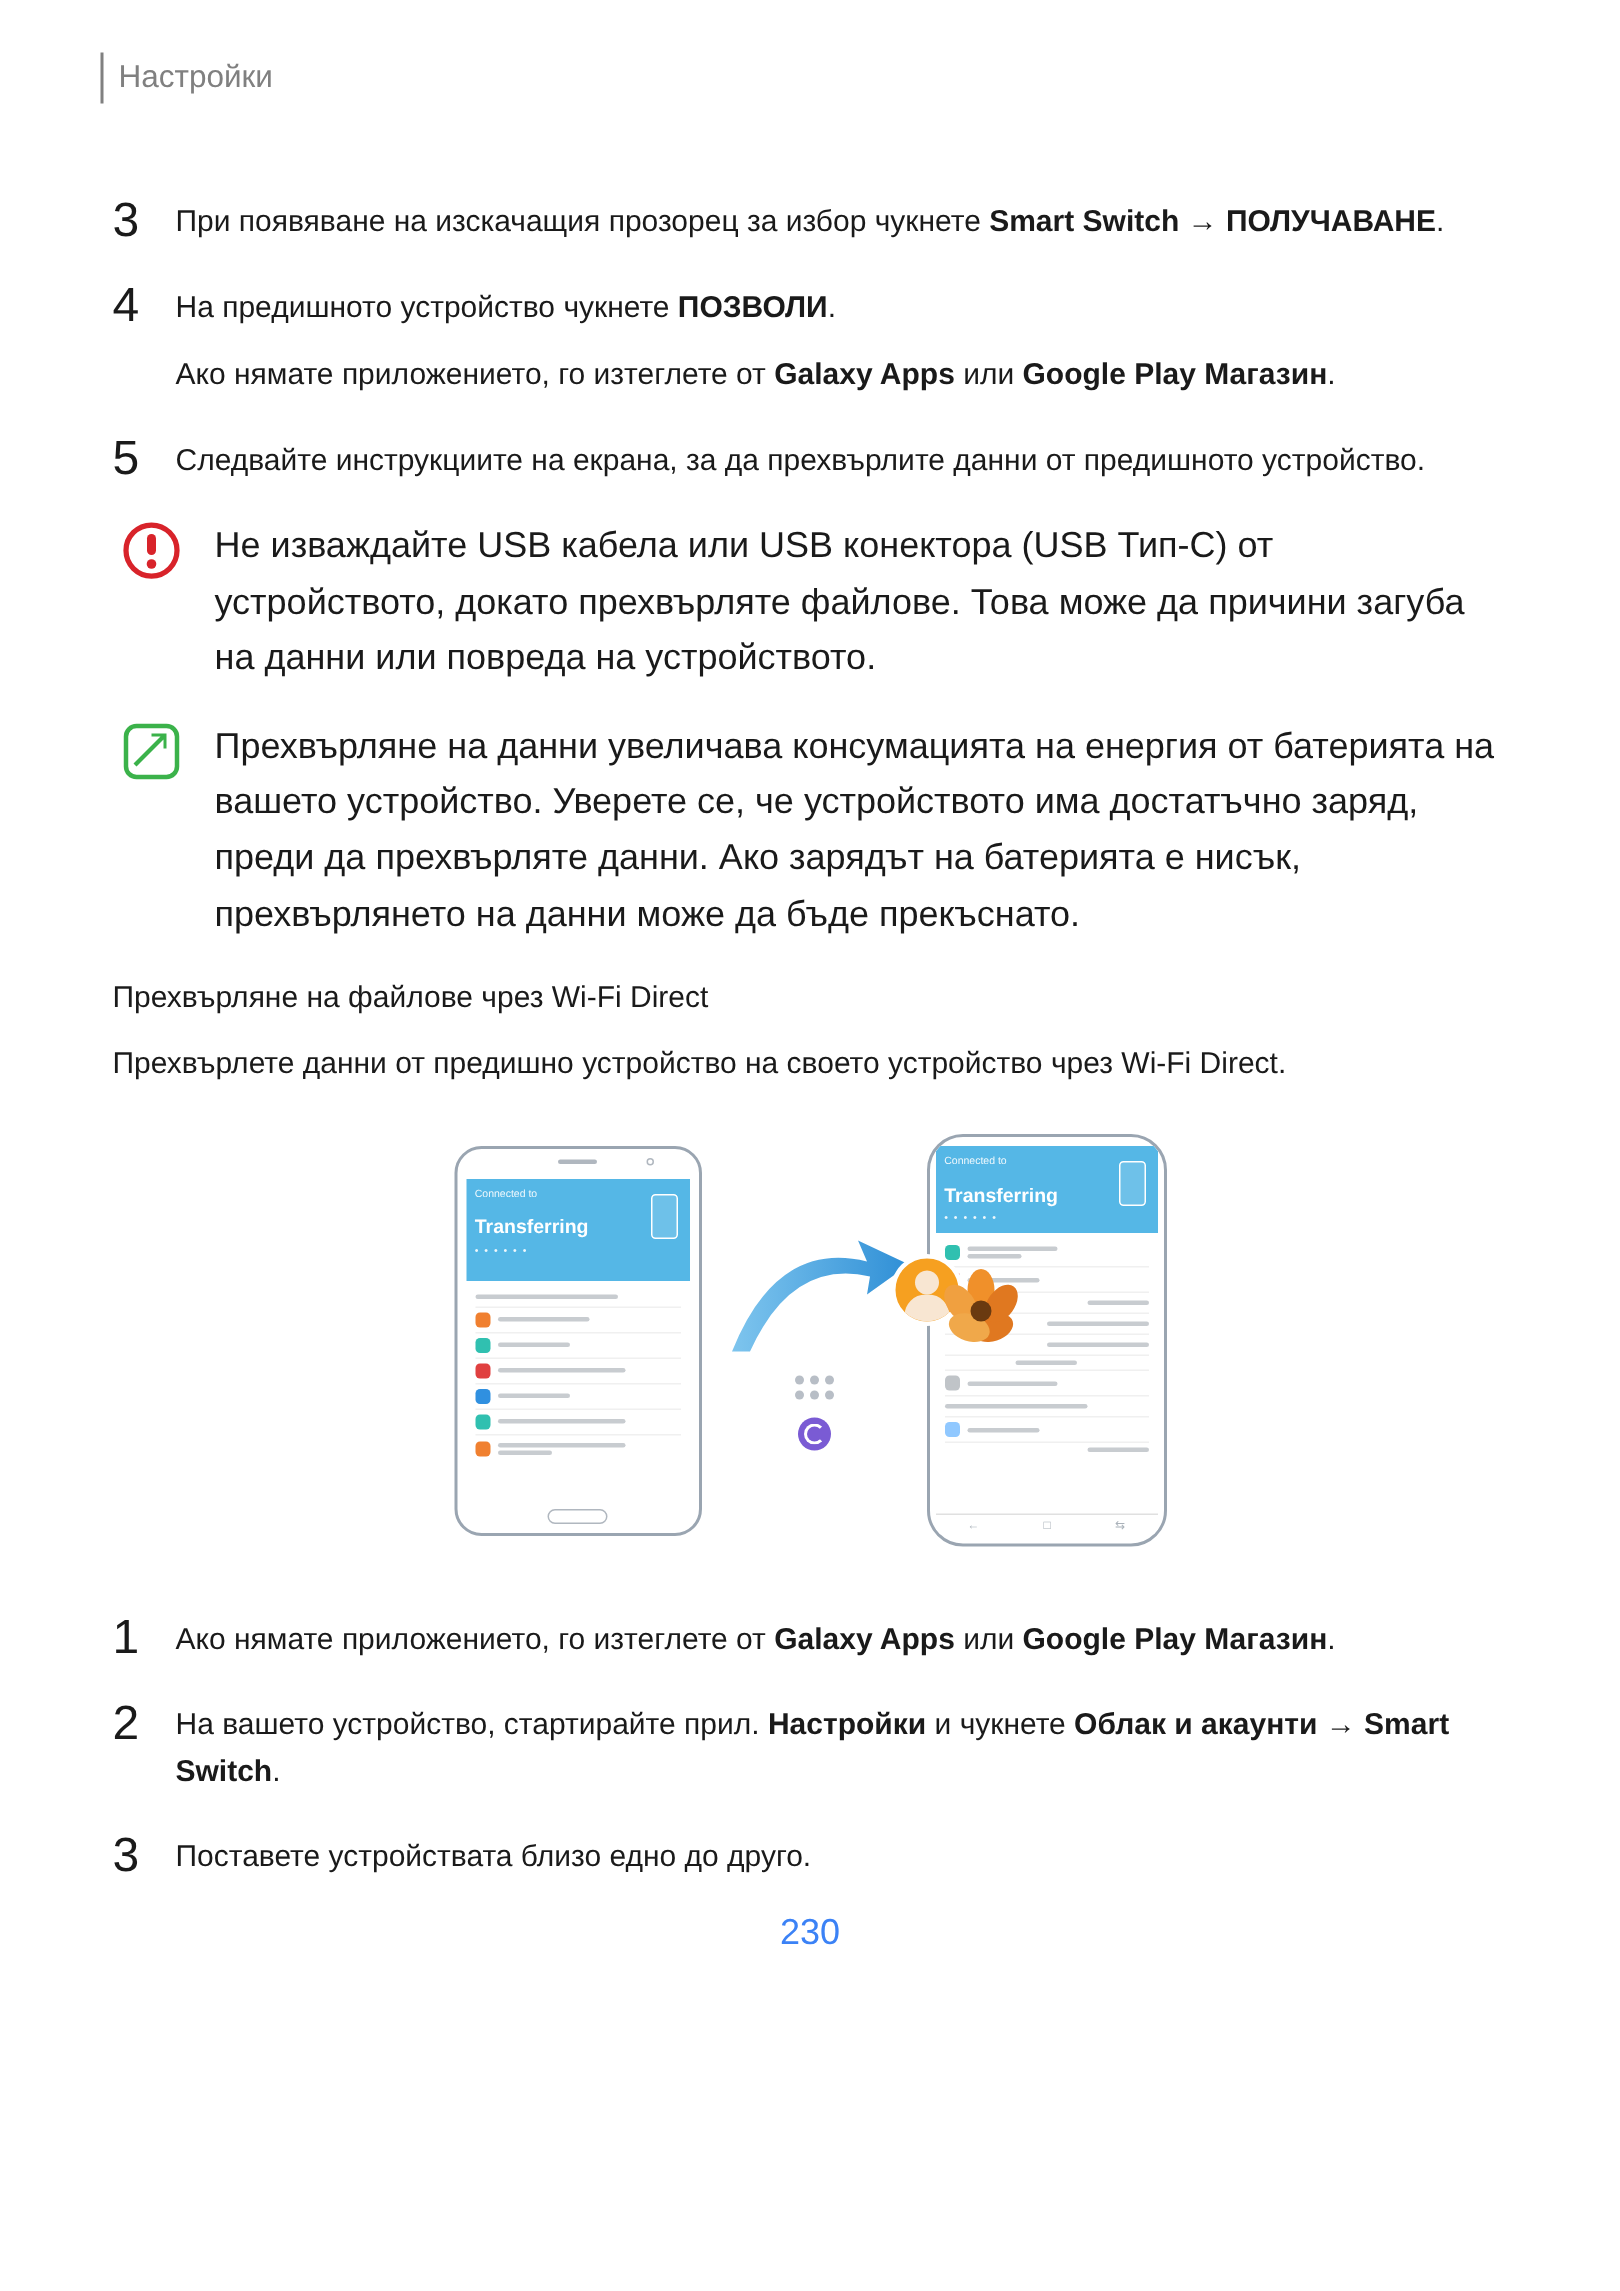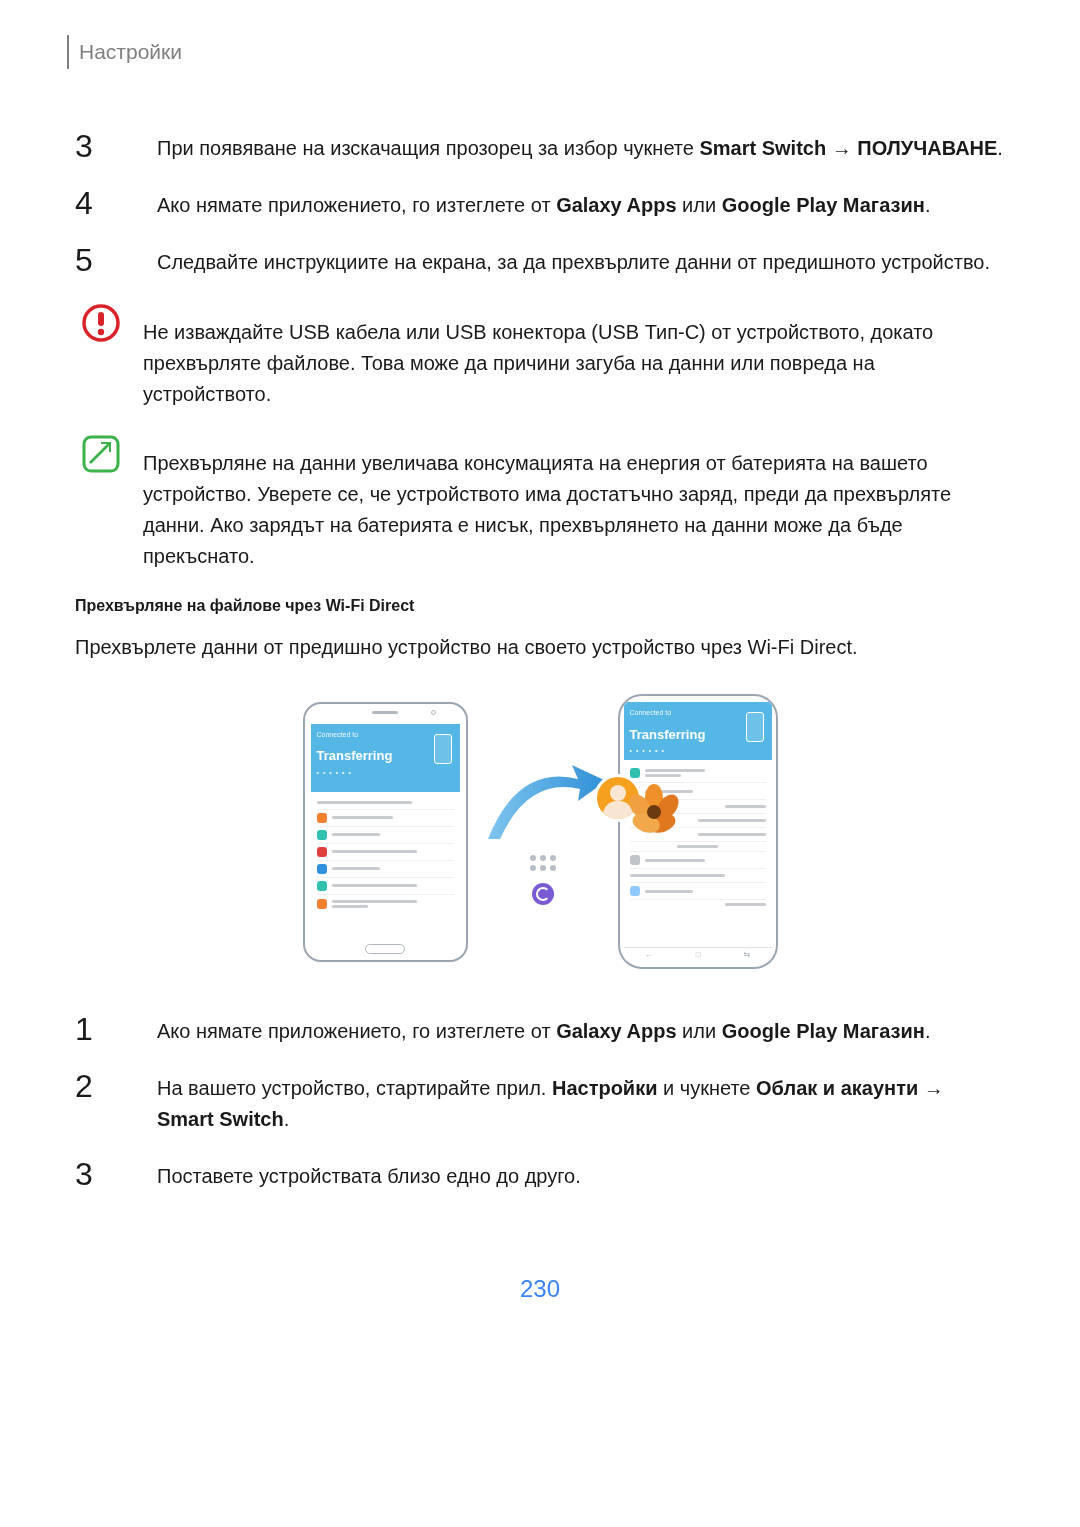--- a/index.html
+++ b/index.html
@@ -44,45 +44,44 @@
     font-weight: 400;
     color: #1a1a1a;
   }
   .step-body {
     flex: 1;
     padding-top: 4px;
     font-size: 20px;
     line-height: 1.55;
   }
   .step-body p { margin-bottom: 14px; }
-  .step-body p:last-child { margin-bottom: 0; margin-left: 40px; }
+  .step-body p:last-child { margin-bottom: 0; }
 
   .note {
     display: flex;
     align-items: flex-start;
     margin-bottom: 22px;
     padding-left: 6px;
   }
   .note-icon {
     width: 40px;
     height: 40px;
     flex-shrink: 0;
     margin-right: 22px;
     margin-top: 2px;
   }
   .note-text {
     flex: 1;
+    font-size: 24px;
+    line-height: 1.55;
+  }
+
+  .section-heading {
+    font-weight: 400;
     font-size: 20px;
-    line-height: 1.55;
-    margin-top: 16px;
-  }
-
-  .section-heading {
-    font-weight: 700;
-    font-size: 16px;
     margin-bottom: 14px;
   }
   .section-intro {
     font-size: 20px;
     margin-bottom: 30px;
   }
 
   
   .illustration {
     display: flex;
@@ -301,20 +300,23 @@
     <div class="step-body">
       <p>
         <span>При появяване на изскачащия прозорец за избор чукнете </span><b>Smart Switch</b><span> → </span><b>ПОЛУЧАВАНЕ</b><span>.</span>
       </p>
     </div>
   </div>
 
   <div class="step">
     <div class="step-num">4</div>
     <div class="step-body">
+      <p>
+        <span>На предишното устройство чукнете </span><b>ПОЗВОЛИ</b><span>.</span>
+      </p>
       <p>
         <span>Ако нямате приложението, го изтеглете от </span><b>Galaxy Apps</b><span> или </span><b>Google Play Магазин</b><span>.</span>
       </p>
     </div>
   </div>
 
   <div class="step">
     <div class="step-num">5</div>
     <div class="step-body">
       <p>Следвайте инструкциите на екрана, за да прехвърлите данни от предишното устройство.</p>

